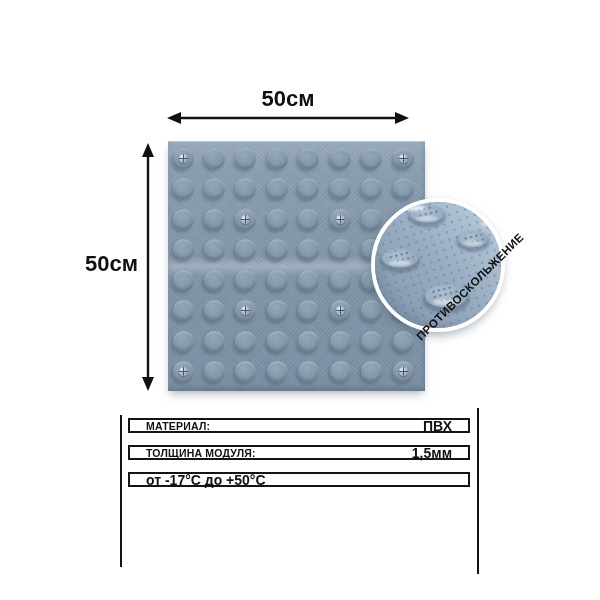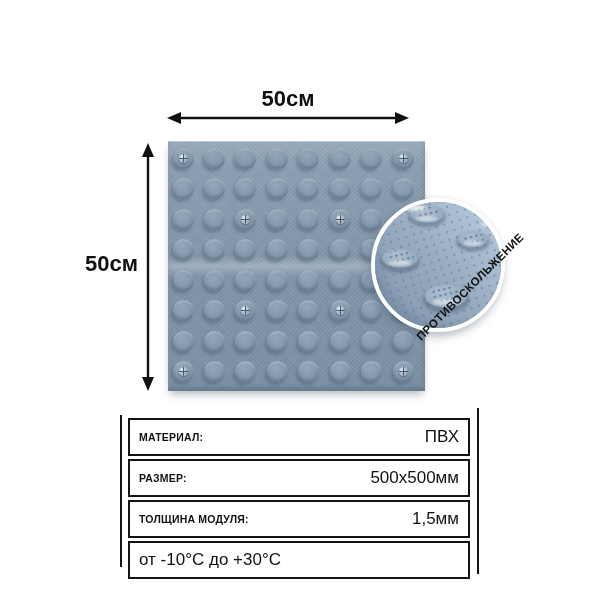--- a/index.html
+++ b/index.html
@@ -47,25 +47,25 @@
   
   .magnifier{position:absolute;left:371px;top:198px;width:126px;height:126px;
     border:4px solid #ffffff;border-radius:50%;overflow:hidden;z-index:5;
     box-shadow:-2px 4px 10px rgba(80,95,115,.45);background:#97abc0;}
   .antislip{position:absolute;left:424px;top:330px;height:14px;z-index:6;
     font-size:11.5px;font-weight:bold;letter-spacing:0.4px;color:#111;white-space:nowrap;
     transform:rotate(-45deg);transform-origin:0 100%;}
 
   
   .spec{position:absolute;left:128px;top:418px;width:342px;}
-  .spec-row{box-sizing:border-box;height:38px;margin-bottom:3px;border:2px solid #141414;
+  .spec-row{box-sizing:border-box;height:15px;margin-bottom:12px;border:2px solid #141414;
     background:#fff;display:flex;justify-content:space-between;align-items:center;
-    padding:0 9px;}
+    padding:0 16px;}
   .spec-row .lbl{font-size:10.5px;font-weight:bold;letter-spacing:0.2px;color:#111;}
-  .spec-row .val{font-size:17px;font-weight:normal;color:#111;white-space:nowrap;}
+  .spec-row .val{font-size:14px;font-weight:bold;color:#111;white-space:nowrap;}
   .accent-line{position:absolute;width:2px;background:#141414;}
   .accent-line.left{left:120px;top:415px;height:152px;}
   .accent-line.right{left:477px;top:408px;height:166px;}
 </style>
 </head>
 <body>
 
 <div class="page">
 
 
@@ -226,25 +226,21 @@
   <div class="antislip">ПРОТИВОСКОЛЬЖЕНИЕ</div>
 
   <div class="accent-line left"></div>
   <div class="accent-line right"></div>
   <div class="spec">
     <div class="spec-row">
       <span class="lbl">МАТЕРИАЛ:</span>
       <span class="val">ПВХ</span>
     </div>
     <div class="spec-row">
-      <span class="lbl">РАЗМЕР:</span>
-      <span class="val">500х500мм</span>
-    </div>
-    <div class="spec-row">
       <span class="lbl">ТОЛЩИНА МОДУЛЯ:</span>
       <span class="val">1,5мм</span>
     </div>
     <div class="spec-row">
-      <span class="val">от -10°C до +30°C</span>
+      <span class="val">от -17°C до +50°C</span>
     </div>
   </div>
 
 </div>
 
 </body></html>

